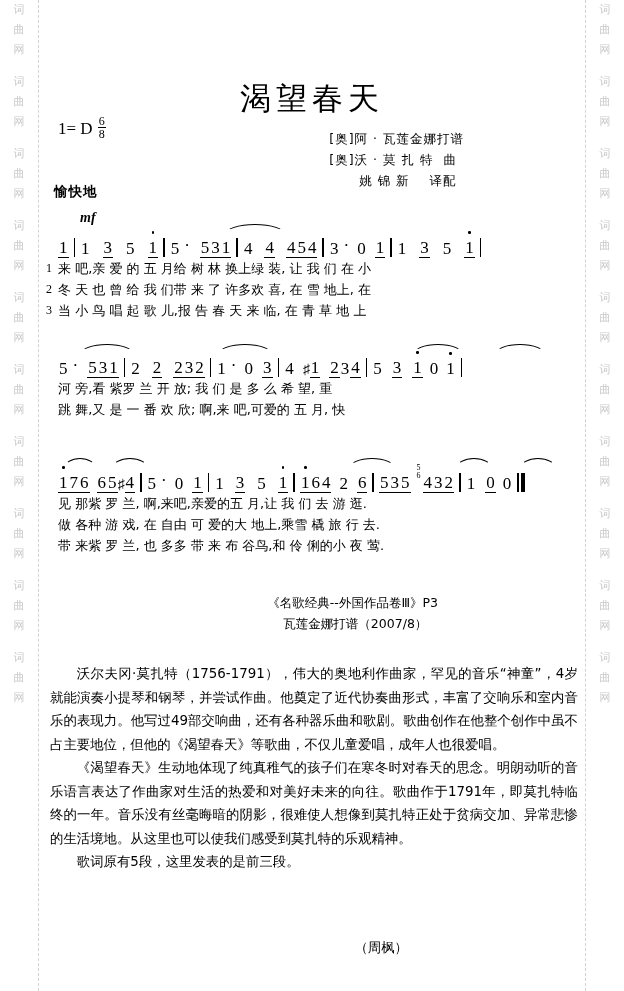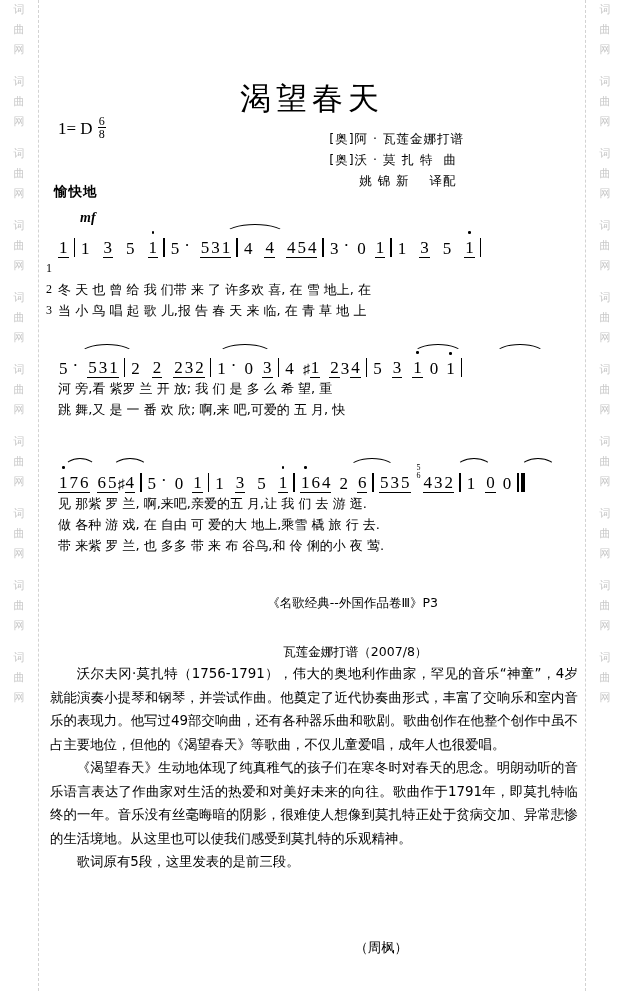--- a/index.html
+++ b/index.html
@@ -219,21 +219,21 @@
   
   .source {
     position: absolute;
     top: 592px;
     right: 78px;
     text-align: left;
     font-size: 12.5px;
     line-height: 21px;
     font-family: "DejaVu Sans", sans-serif;
   }
-  .source .l2 { padding-left: 16px; margin-top: 28px; }
+  .source .l2 { padding-left: 16px; }
 
   
   .prose {
     position: absolute;
     left: 50px;
     top: 662px;
     width: 528px;
     font-family: "DejaVu Sans", sans-serif;
     font-size: 13.4px;
     line-height: 23.5px;
@@ -426,20 +426,21 @@
           <span class="sp" style="width:12px"></span>
           <span class="tok u1"><span class="dot-up"></span><span class="num">1</span></span>
           <span class="bar"></span>
         </div>
         <span class="slur" style="left:167px; top:-4px; width:58px;"></span>
       </div>
 
       <div class="lyrics">
         <div class="lyric-line">
           <span class="ln">1</span>
+          <span>来 吧,亲 爱 的 五    月给 树 林 换上绿 装,  让 我 们 在 小</span>
         </div>
         <div class="lyric-line">
           <span class="ln">2</span>
           <span>冬 天 也 曾 给 我    们带 来 了 许多欢 喜,  在 雪 地上, 在</span>
         </div>
         <div class="lyric-line">
           <span class="ln">3</span>
           <span>当 小 鸟 唱 起 歌    儿,报 告 春 天 来 临,  在 青 草 地 上</span>
         </div>
       </div>

